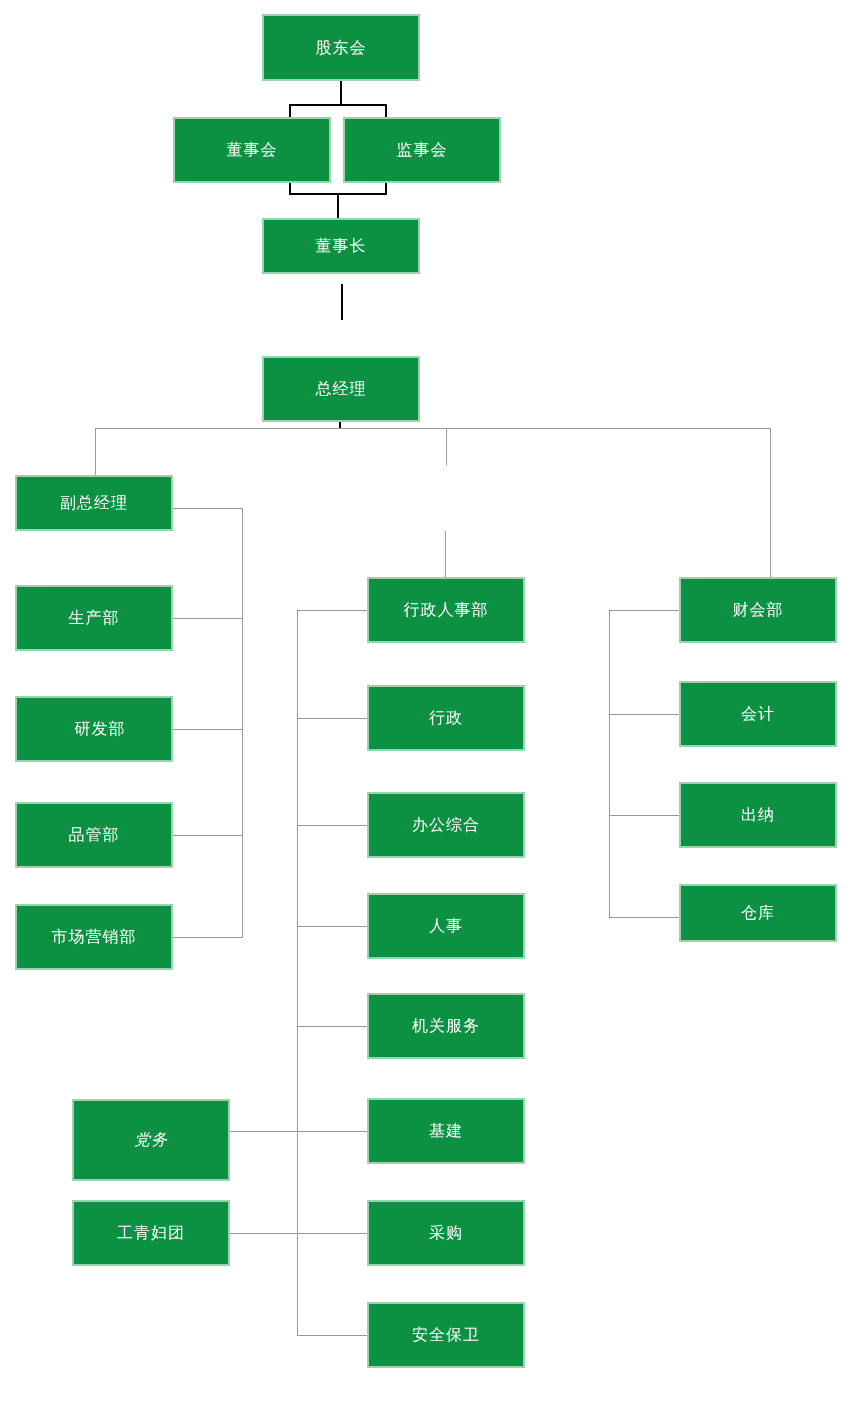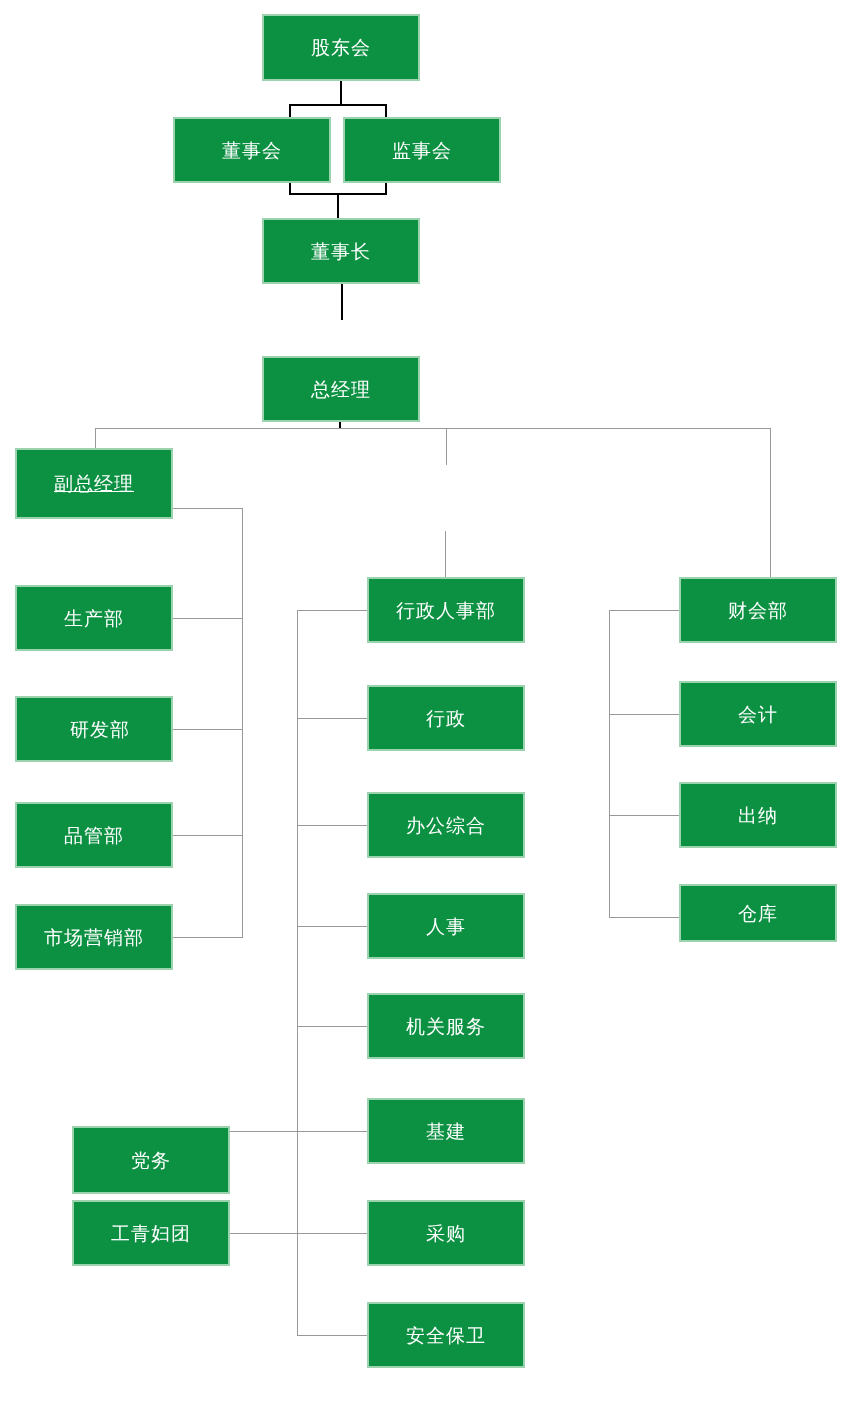--- a/index.html
+++ b/index.html
@@ -17,21 +17,21 @@
   }
   .node {
     position: absolute;
     box-sizing: border-box;
     background: var(--box-fill, #0C9143);
     border: 2px solid var(--box-border, #9CD2AE);
     color: var(--box-text, #ffffff);
     display: flex;
     align-items: center;
     justify-content: center;
-    font-size: 19px;
+    font-size: 16px;
     letter-spacing: 1px;
     line-height: 1;
     white-space: nowrap;
   }
   .conn {
     position: absolute;
   }
   .conn-gray {
     background: var(--line-gray, #999999);
   }
@@ -84,27 +84,27 @@
     <div class="conn conn-h conn-gray" style="left: 609px; top: 917px; width: 71px;"></div>
     <div class="node" style="left: 262px; top: 14px; width: 158px; height: 67px;">
       <span>股东会</span>
     </div>
     <div class="node" style="left: 173px; top: 117px; width: 158px; height: 66px;">
       <span>董事会</span>
     </div>
     <div class="node" style="left: 343px; top: 117px; width: 158px; height: 66px;">
       <span>监事会</span>
     </div>
-    <div class="node" style="left: 262px; top: 218px; width: 158px; height: 66px;">
+    <div class="node" style="left: 262px; top: 218px; width: 158px; height: 56px;">
       <span>董事长</span>
     </div>
     <div class="node" style="left: 262px; top: 320px; width: 158px; height: 66px; margin-top: 36px;">
       <span>总经理</span>
     </div>
-    <div class="node" style="left: 15px; top: 448px; width: 158px; height: 71px; text-decoration: underline;">
+    <div class="node" style="left: 15px; top: 475px; width: 158px; height: 56px;">
       <span>副总经理</span>
     </div>
     <div class="node" style="left: 15px; top: 585px; width: 158px; height: 66px;">
       <span>生产部</span>
     </div>
     <div class="node" style="left: 15px; top: 696px; width: 158px; height: 66px; padding-left: 12px;">
       <span>研发部</span>
     </div>
     <div class="node" style="left: 15px; top: 802px; width: 158px; height: 66px;">
       <span>品管部</span>
@@ -141,19 +141,19 @@
     </div>
     <div class="node" style="left: 679px; top: 681px; width: 158px; height: 66px;">
       <span>会计</span>
     </div>
     <div class="node" style="left: 679px; top: 782px; width: 158px; height: 66px;">
       <span>出纳</span>
     </div>
     <div class="node" style="left: 679px; top: 884px; width: 158px; height: 58px;">
       <span>仓库</span>
     </div>
-    <div class="node" style="left: 72px; top: 1126px; width: 158px; height: 68px;">
+    <div class="node" style="left: 72px; top: 1099px; width: 158px; height: 82px; font-style: italic;">
       <span>党务</span>
     </div>
     <div class="node" style="left: 72px; top: 1200px; width: 158px; height: 66px;">
       <span>工青妇团</span>
     </div>
   </div>
 
 </body></html>

